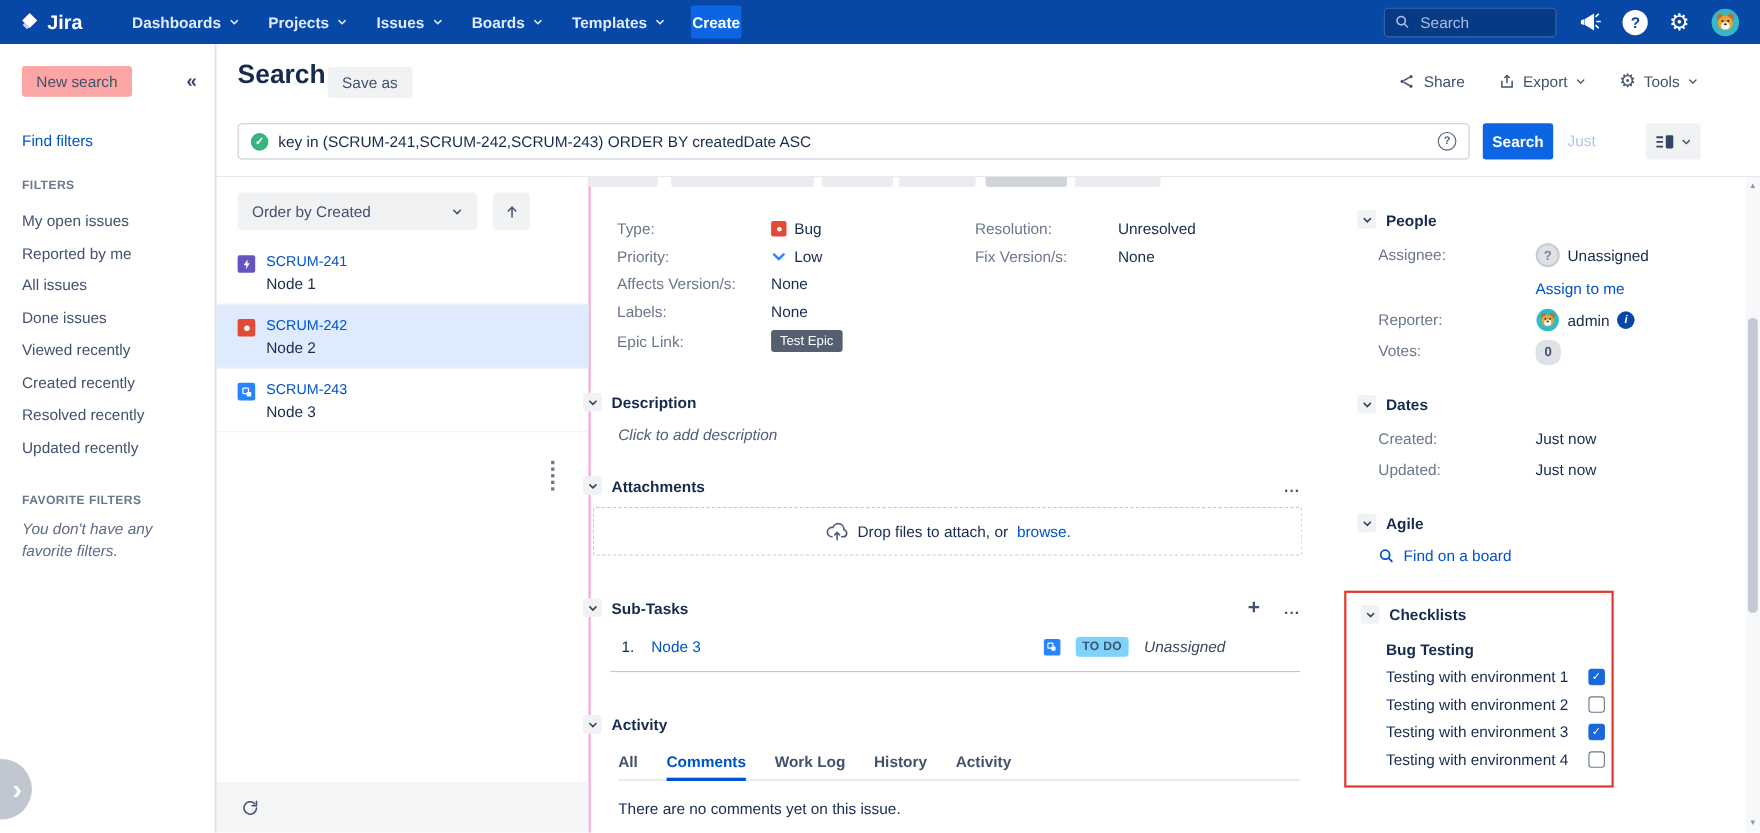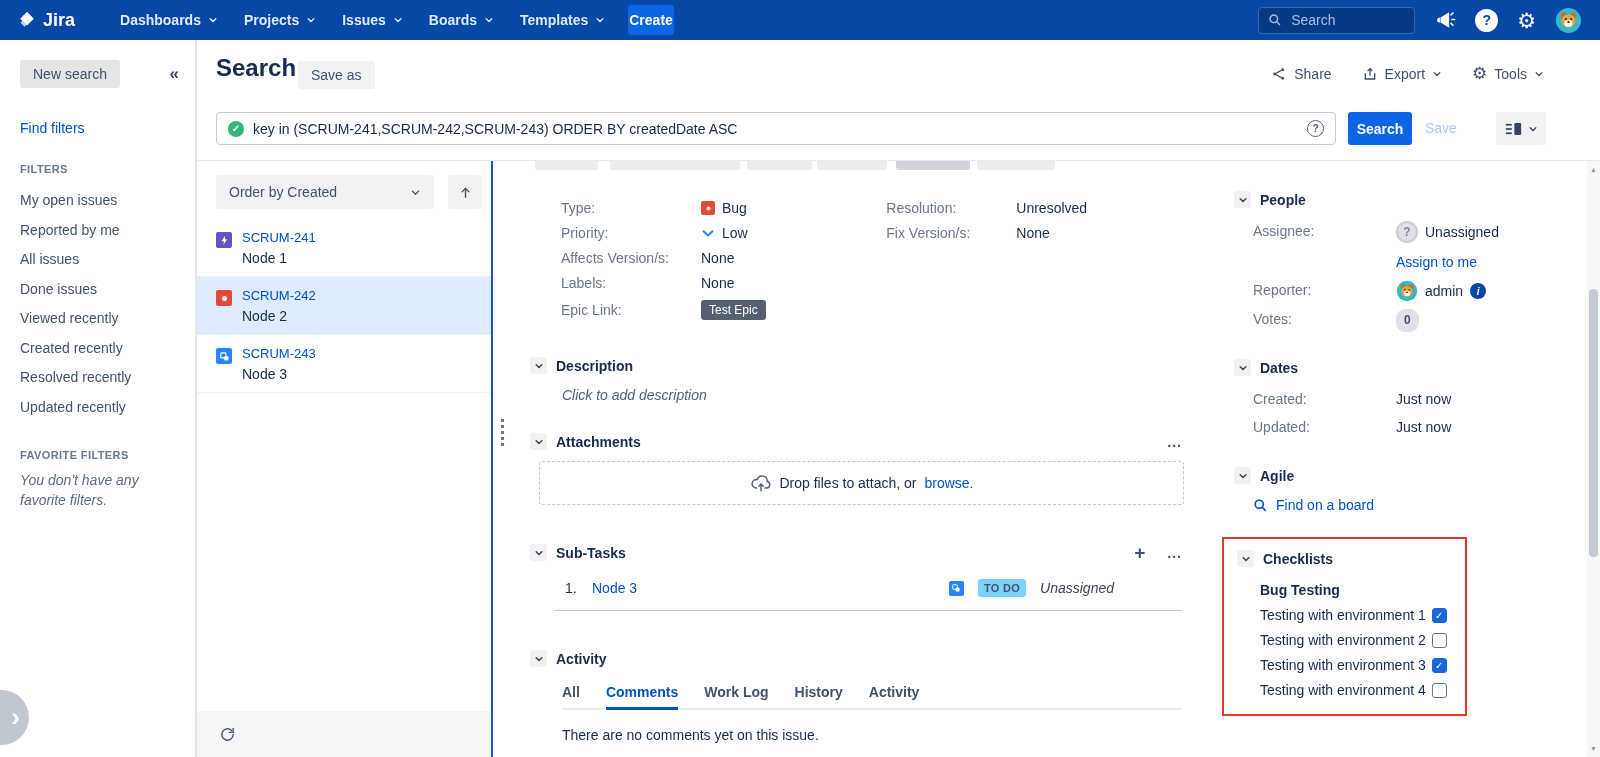--- a/index.html
+++ b/index.html
@@ -15,21 +15,21 @@
   .nav-item { display:flex; align-items:center; gap:7px; padding:6px 11px; color:#DEEBFF; font-weight:600; font-size:14px; border-radius:3px; cursor:pointer; }
   .nav-chev { color:#DEEBFF; }
   .create-btn { margin-left:12px; background:#0C66E4; color:#fff; border:none; font-family:inherit; font-size:14px; font-weight:600; padding:7px 1px; border-radius:3px; cursor:pointer; }
   .nav-right { margin-left:auto; display:flex; align-items:center; gap:19px; margin-right:18px; }
   .nav-search { width:157px; height:27px; background:#063A85; border:1px solid #3B67AE; border-radius:4px; display:flex; align-items:center; gap:9px; padding:0 9px; color:#A9BEE2; font-size:14px; }
   .circle-help { width:23px; height:23px; border-radius:50%; background:#fff; color:#0747A6; font-weight:bold; font-size:14px; display:flex; align-items:center; justify-content:center; }
   .nav-gear { color:#fff; font-size:21px; line-height:1; }
 
   
   .sidebar { position:absolute; top:40px; left:0; bottom:0; width:197px; background:#fff; border-right:2px solid #E3E5E9; padding:20px 0 0 20px; z-index:5; }
-  .new-search-btn { display:inline-block; background:#e5e5e5; color:#42526E; border:none; font-family:inherit; font-size:14px; padding:6px 13px; border-radius:3px; cursor:pointer; }
+  .new-search-btn { display:inline-block; background:#fca5a5; color:#42526E; border:none; font-family:inherit; font-size:14px; padding:6px 13px; border-radius:3px; cursor:pointer; }
   .collapse-btn { position:absolute; right:16px; top:24px; color:#344563; font-size:17px; font-weight:bold; cursor:pointer; }
   .find-filters { display:block; margin-top:32px; color:#0052CC; font-size:14px; }
   .side-heading { margin-top:27px; font-size:11px; font-weight:bold; color:#6B778C; letter-spacing:.4px; }
   .filter-list { list-style:none; margin-top:11px; }
   .filter-list li { line-height:29.5px; color:#42526E; font-size:14px; cursor:pointer; }
   .fav-empty { margin-top:9px; font-style:italic; color:#5E6C84; line-height:20px; width:140px; }
 
   
   .content-header { position:absolute; left:197px; top:40px; width:1403px; height:120px; background:#fff; z-index:10; }
   .page-title { position:absolute; left:19px; top:14px; font-size:24px; font-weight:600; color:#172B4D; }
@@ -41,21 +41,21 @@
   .jql-valid { width:16px; height:16px; border-radius:50%; background:#36B37E; color:#fff; font-size:10px; font-weight:bold; display:flex; align-items:center; justify-content:center; flex:none; }
   .jql-help { margin-left:auto; width:17px; height:17px; border-radius:50%; border:1.5px solid #505F79; color:#505F79; font-size:10px; font-weight:bold; display:flex; align-items:center; justify-content:center; }
   .search-btn { position:absolute; left:1151px; top:72px; width:64px; height:33px; background:#0C66E4; color:#fff; border:none; font-family:inherit; font-size:14px; font-weight:600; border-radius:3px; cursor:pointer; }
   .basic-link { position:absolute; left:1228px; top:80px; color:#B3C5EC; font-size:14px; }
   .view-toggle { position:absolute; left:1299px; top:72px; width:50px; height:33px; background:#F1F2F4; border:none; border-radius:3px; display:flex; align-items:center; justify-content:center; gap:6px; cursor:pointer; color:#344563; }
 
   
   .main-body { position:absolute; left:197px; top:160px; right:0; bottom:0; border-top:1px solid #E7E9ED; background:#fff; }
 
   
-  .list-col { position:absolute; left:0; top:0; bottom:0; width:296px; border-right:2px solid #1d4ed8; }
+  .list-col { position:absolute; left:0; top:0; bottom:0; width:340px; border-right:2px solid #f9a8d4; }
   .order-btn { position:absolute; left:19px; top:14px; width:218px; height:34px; background:#F1F2F4; border:none; border-radius:4px; font-family:inherit; font-size:14px; color:#42526E; display:flex; align-items:center; justify-content:space-between; padding:0 13px; cursor:pointer; }
   .sort-btn { position:absolute; left:251px; top:14px; width:34px; height:34px; background:#F1F2F4; border:none; border-radius:4px; display:flex; align-items:center; justify-content:center; cursor:pointer; }
   .cards { position:absolute; left:0; right:0; top:58px; }
   .card { display:flex; gap:10px; padding:11px 14px 10px 19px; min-height:53px; border-bottom:1px solid #F0F1F4; cursor:pointer; }
   .card.selected { background:#DEEBFF; }
   .type-icon { width:16px; height:16px; border-radius:2px; flex:none; display:flex; align-items:center; justify-content:center; margin-top:2px; }
   .ti-epic { background:#6554C0; } .ti-bug { background:#E34935; } .ti-subtask { background:#2684FF; }
   .card-key { color:#0052CC; font-size:13px; }
   .card-summary { color:#172B4D; font-size:14px; margin-top:5px; }
   .list-footer { position:absolute; left:0; right:0; bottom:0; height:46px; background:#F4F5F7; display:flex; align-items:center; padding-left:22px; }
@@ -111,21 +111,21 @@
   .link { color:#0052CC; cursor:pointer; }
   .q-avatar { width:22px; height:22px; border-radius:50%; background:#DFE1E6; color:#7A869A; font-weight:bold; font-size:12px; display:flex; align-items:center; justify-content:center; border:2px solid #C9CED6; }
   .votes-pill { background:#DFE1E6; color:#42526E; font-size:12px; font-weight:bold; padding:1px 8px; border-radius:9px; }
   .watch-pill { background:#0052CC; color:#fff; font-size:12px; font-weight:bold; padding:1px 8px; border-radius:9px; }
   .info-dot { width:16px; height:16px; border-radius:50%; background:#0747A6; color:#fff; font-size:10px; font-weight:bold; font-style:italic; display:flex; align-items:center; justify-content:center; }
   .sec-dates { margin-top:27px; }
   .sec-agile { margin-top:29px; }
   .agile-link { display:flex; align-items:center; gap:8px; margin:13px 0 0 55px; }
   .checklist-box { margin:24px 0 0 24px; width:245px; border:2px solid #E0362C; padding:11px 0 16px 13px; }
   .cl-group { margin:15px 0 0 23px; font-weight:bold; color:#172B4D; }
-  .cl-item { margin:10px 0 0 23px; display:flex; align-items:center; gap:6px; color:#172B4D; line-height:15px; }
+  .cl-item { margin:10px 0 0 23px; display:flex; align-items:center; gap:18px; color:#172B4D; line-height:15px; }
   .cbox { width:15px; height:15px; border:1.5px solid #6B778C; border-radius:3px; background:#fff; display:flex; align-items:center; justify-content:center; font-size:10px; color:transparent; cursor:pointer; flex:none; }
   .cbox.checked { background:#1868DB; border-color:#1868DB; color:#fff; }
 
   
   .vscroll { position:absolute; right:0; top:0; bottom:0; width:13px; background:#F7F8F9; }
   .vscroll .arr { position:absolute; left:0; width:13px; text-align:center; font-size:7px; color:#8993A4; }
   .arr-up { top:5px; } .arr-down { bottom:5px; }
   .vthumb { position:absolute; left:2px; top:128px; width:9px; height:268px; background:#C4CAD3; border-radius:4px; }
 
   
@@ -279,21 +279,21 @@
           </svg>
         </span>
     </span>
   </div>
   <div class="jql-input">
     <span class="jql-valid">✓</span>
     <span>key in (SCRUM-241,SCRUM-242,SCRUM-243) ORDER BY createdDate ASC</span>
     <span class="jql-help">?</span>
   </div>
   <button class="search-btn">Search</button>
-  <a class="basic-link" href="#">Save</a>
+  <a class="basic-link" href="#">Just</a>
   <button class="view-toggle">
     <span>
         <svg width="17" height="14" viewBox="0 0 20 16">
           <g stroke="#344563" stroke-width="2">
             <line x1="1" y1="3" x2="8" y2="3"></line>
             <line x1="1" y1="8" x2="8" y2="8"></line>
             <line x1="1" y1="13" x2="8" y2="13"></line>
           </g>
           <rect x="11" y="1" width="8" height="14" rx="1.5" fill="#344563"></rect>
         </svg>

